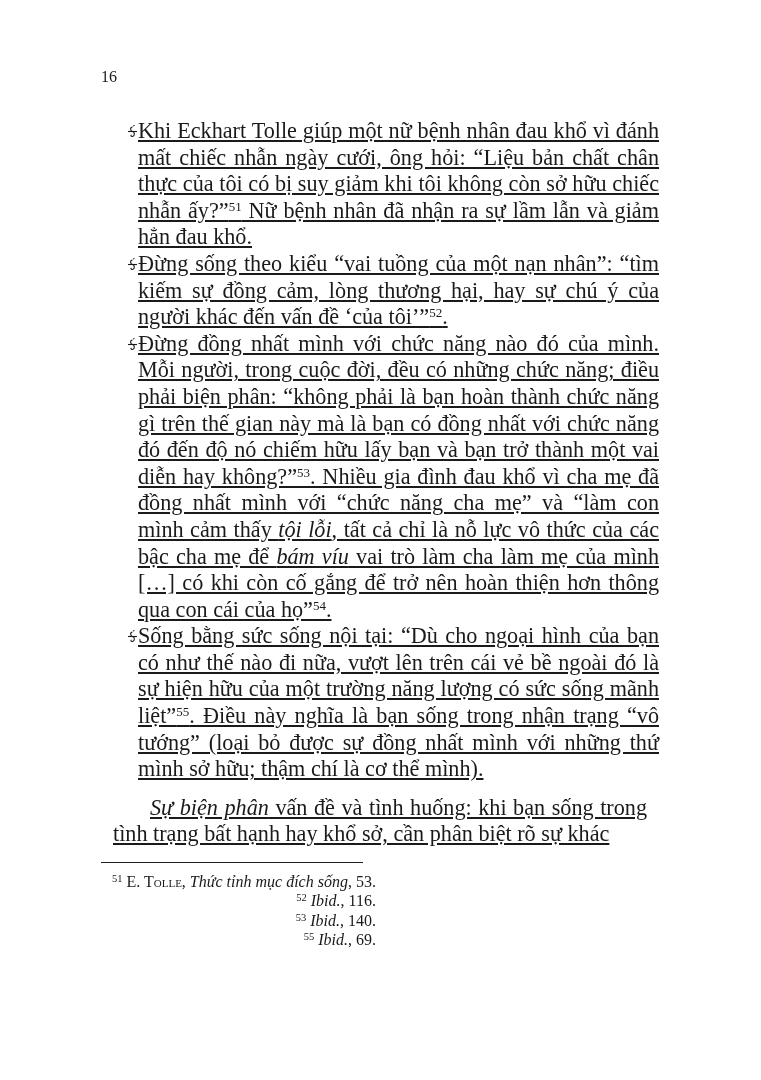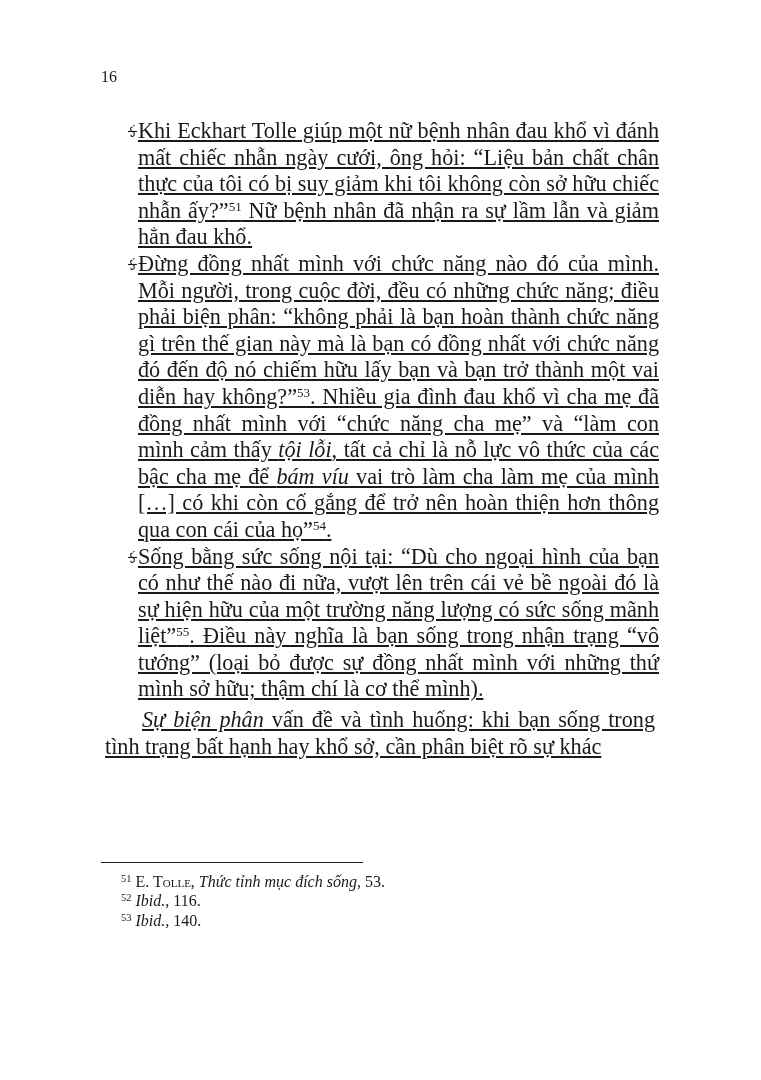--- a/index.html
+++ b/index.html
@@ -23,30 +23,30 @@
       position: relative; padding-left: 37px; margin: 0;
       text-align: justify;
     }
     .bullet-glyph {
       position: absolute; left: 25px; top: 0;
       font-size: 15px; line-height: 26.6px;
       width: 12px; text-align: center;
     }
     .bullet-glyph svg { display: inline-block; vertical-align: -2px; }
     .para {
-      margin: 4px; text-indent: 37px; text-align: justify;
+      margin: 12px; text-indent: 37px; text-align: justify;
     }
     sup { font-size: 13px; line-height: 0; vertical-align: 7px; }
     .footnote-rule {
       position: absolute; left: 101px; top: 862px; width: 262px; height: 0;
       border-top: 1.3px solid #222;
     }
     .footnotes {
-      position: absolute; left: 121px; top: 872px;
-      font-size: 16px; line-height: 19.4px;
+      position: absolute; left: 112px; top: 872px;
+      font-size: 16px; line-height: 19.4px; text-align: right;
     }
     .footnote { margin: 0; white-space: nowrap; }
     .footnote sup { font-size: 10.5px; vertical-align: 5px; margin-right: 4px; }
     .smallcaps { font-variant: small-caps; }
     i { font-style: italic; }
   </style>
 </head>
 <body>
 
 <div class="page-number">16</div>
@@ -55,29 +55,35 @@
   <ul class="bullet-list">
     <li class="bullet-item"><span class="bullet-glyph"><svg width="11" height="13" viewBox="0 0 11 13">
             <path d="M1 6.5 H10" stroke="#1a1a1a" stroke-width="1.1" fill="none"></path>
             <path d="M5.5 2 C3 2 3 6 5.5 6.5 C8 7 8 11 5.5 11.5 C4 11.8 3.5 10.5 4.5 10" stroke="#1a1a1a" stroke-width="1.1" fill="none"></path>
             <path d="M6 1 L7.5 0.5" stroke="#1a1a1a" stroke-width="1" fill="none"></path>
           </svg></span><span>Khi Eckhart Tolle giúp một nữ bệnh nhân đau khổ vì đánh mất chiếc nhẫn ngày cưới, ông hỏi: “Liệu bản chất chân thực của tôi có bị suy giảm khi tôi không còn sở hữu chiếc nhẫn ấy?”</span><sup>51</sup><span> Nữ bệnh nhân đã nhận ra sự lầm lẫn và giảm hẳn đau khổ.</span></li>
     <li class="bullet-item"><span class="bullet-glyph"><svg width="11" height="13" viewBox="0 0 11 13">
             <path d="M1 6.5 H10" stroke="#1a1a1a" stroke-width="1.1" fill="none"></path>
             <path d="M5.5 2 C3 2 3 6 5.5 6.5 C8 7 8 11 5.5 11.5 C4 11.8 3.5 10.5 4.5 10" stroke="#1a1a1a" stroke-width="1.1" fill="none"></path>
             <path d="M6 1 L7.5 0.5" stroke="#1a1a1a" stroke-width="1" fill="none"></path>
+          </svg></span><span>Đừng sống theo kiểu “vai tuồng của một nạn nhân”: “tìm kiếm sự đồng cảm, lòng thương hại, hay sự chú ý của người khác đến vấn đề ‘của tôi’”</span><sup>52</sup><span>.</span></li>
+    <li class="bullet-item"><span class="bullet-glyph"><svg width="11" height="13" viewBox="0 0 11 13">
+            <path d="M1 6.5 H10" stroke="#1a1a1a" stroke-width="1.1" fill="none"></path>
+            <path d="M5.5 2 C3 2 3 6 5.5 6.5 C8 7 8 11 5.5 11.5 C4 11.8 3.5 10.5 4.5 10" stroke="#1a1a1a" stroke-width="1.1" fill="none"></path>
+            <path d="M6 1 L7.5 0.5" stroke="#1a1a1a" stroke-width="1" fill="none"></path>
           </svg></span><span>Đừng đồng nhất mình với chức năng nào đó của mình. Mỗi người, trong cuộc đời, đều có những chức năng; điều phải biện phân: “không phải là bạn hoàn thành chức năng gì trên thế gian này mà là bạn có đồng nhất với chức năng đó đến độ nó chiếm hữu lấy bạn và bạn trở thành một vai diễn hay không?”</span><sup>53</sup><span>. Nhiều gia đình đau khổ vì cha mẹ đã đồng nhất mình với “chức năng cha mẹ” và “làm con mình cảm thấy </span><i>tội lỗi</i><span>, tất cả chỉ là nỗ lực vô thức của các bậc cha mẹ để </span><i>bám víu</i><span> vai trò làm cha làm mẹ của mình […] có khi còn cố gắng để trở nên hoàn thiện hơn thông qua con cái của họ”</span><sup>54</sup><span>.</span></li>
     <li class="bullet-item"><span class="bullet-glyph"><svg width="11" height="13" viewBox="0 0 11 13">
             <path d="M1 6.5 H10" stroke="#1a1a1a" stroke-width="1.1" fill="none"></path>
             <path d="M5.5 2 C3 2 3 6 5.5 6.5 C8 7 8 11 5.5 11.5 C4 11.8 3.5 10.5 4.5 10" stroke="#1a1a1a" stroke-width="1.1" fill="none"></path>
             <path d="M6 1 L7.5 0.5" stroke="#1a1a1a" stroke-width="1" fill="none"></path>
           </svg></span><span>Sống bằng sức sống nội tại: “Dù cho ngoại hình của bạn có như thế nào đi nữa, vượt lên trên cái vẻ bề ngoài đó là sự hiện hữu của một trường năng lượng có sức sống mãnh liệt”</span><sup>55</sup><span>. Điều này nghĩa là bạn sống trong nhận trạng “vô tướng” (loại bỏ được sự đồng nhất mình với những thứ mình sở hữu; thậm chí là cơ thể mình).</span></li>
   </ul>
   <p class="para"><i>Sự biện phân</i><span> vấn đề và tình huống: khi bạn sống trong tình trạng bất hạnh hay khổ sở, cần phân biệt rõ sự khác</span></p>
 </div>
 
 <div class="footnote-rule"></div>
 
 <div class="footnotes">
   <p class="footnote"><sup>51</sup><span class="smallcaps">E. Tolle</span><span>, </span><i>Thức tỉnh mục đích sống</i><span>, 53.</span></p>
   <p class="footnote"><sup>52</sup><i>Ibid.</i><span>, 116.</span></p>
   <p class="footnote"><sup>53</sup><i>Ibid.</i><span>, 140.</span></p>
+  <p class="footnote"><sup>55</sup><i>Ibid.</i><span>, 69.</span></p>
 </div>
 
 </body></html>

